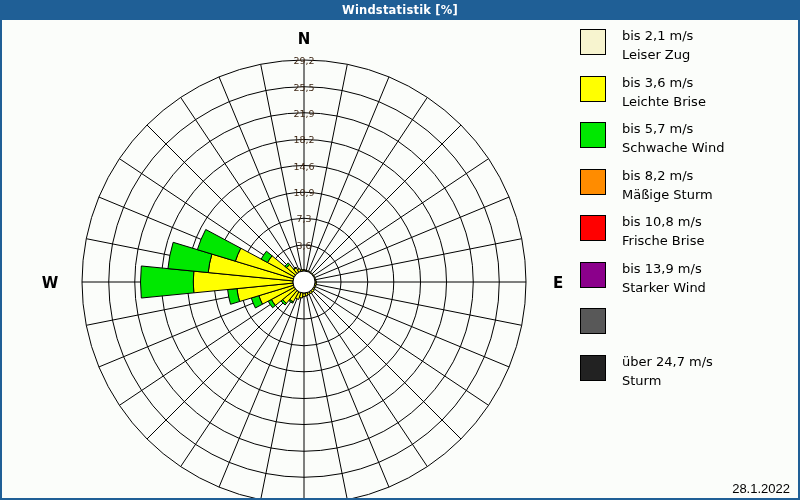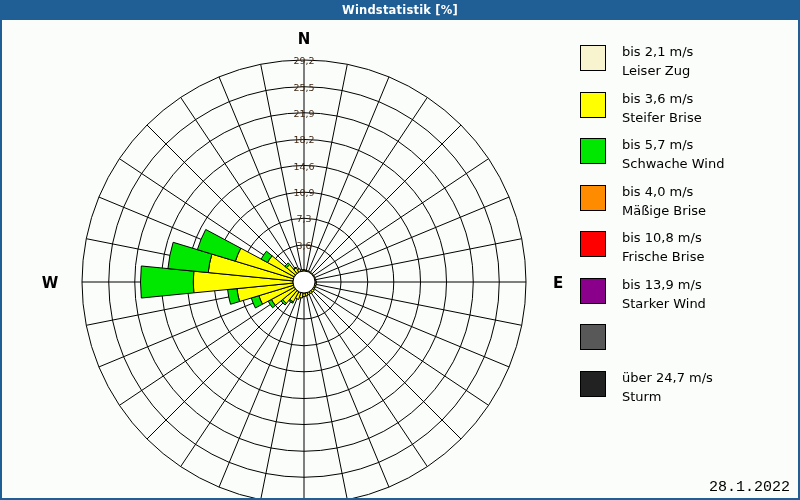--- a/index.html
+++ b/index.html
@@ -52,21 +52,21 @@
     font-size: 9.5px;
     fill: #402a18;
     font-family: "DejaVu Sans", sans-serif;
     text-anchor: middle;
   }
   .grid { fill: none; stroke: #000000; stroke-width: 1; }
   .petal { stroke: #000000; stroke-width: 1; }
   
   #legend {
     position: absolute;
-    left: 578px; top: 22px;
+    left: 578px; top: 6px;
     width: 210px;
   }
   .legrow {
     display: flex;
     align-items: flex-start;
     margin-bottom: 8.5px;
     height: 38px;
   }
   .swatch {
     width: 26px; height: 26px;
@@ -80,23 +80,23 @@
     font-size: 13px;
     line-height: 19px;
     color: #000000;
     white-space: nowrap;
   }
   .legtxt div { white-space: nowrap; }
   
   #datestamp {
     position: absolute;
     right: 8px; bottom: 2px;
-    font-size: 15px;
+    font-size: 13px;
     color: #000000;
-    font-family: Liberation Mono, monospace;
+    font-family: Liberation Sans, sans-serif;
   }
 </style>
 </head>
 <body>
 
 <div id="root">
 
   <div id="titlebar">
     <span>Windstatistik [%]</span>
   </div>
@@ -218,35 +218,35 @@
           <div class="swatch" style="background: rgb(247, 244, 207);"></div>
           <div class="legtxt">
             <div>bis 2,1 m/s</div>
             <div>Leiser Zug</div>
           </div>
         </div>
         <div class="legrow">
           <div class="swatch" style="background: rgb(255, 255, 0);"></div>
           <div class="legtxt">
             <div>bis 3,6 m/s</div>
-            <div>Steifer Brise</div>
+            <div>Leichte Brise</div>
           </div>
         </div>
         <div class="legrow">
           <div class="swatch" style="background: rgb(0, 232, 0);"></div>
           <div class="legtxt">
             <div>bis 5,7 m/s</div>
             <div>Schwache Wind</div>
           </div>
         </div>
         <div class="legrow">
           <div class="swatch" style="background: rgb(255, 140, 0);"></div>
           <div class="legtxt">
-            <div>bis 4,0 m/s</div>
-            <div>Mäßige Brise</div>
+            <div>bis 8,2 m/s</div>
+            <div>Mäßige Sturm</div>
           </div>
         </div>
         <div class="legrow">
           <div class="swatch" style="background: rgb(255, 0, 0);"></div>
           <div class="legtxt">
             <div>bis 10,8 m/s</div>
             <div>Frische Brise</div>
           </div>
         </div>
         <div class="legrow">

